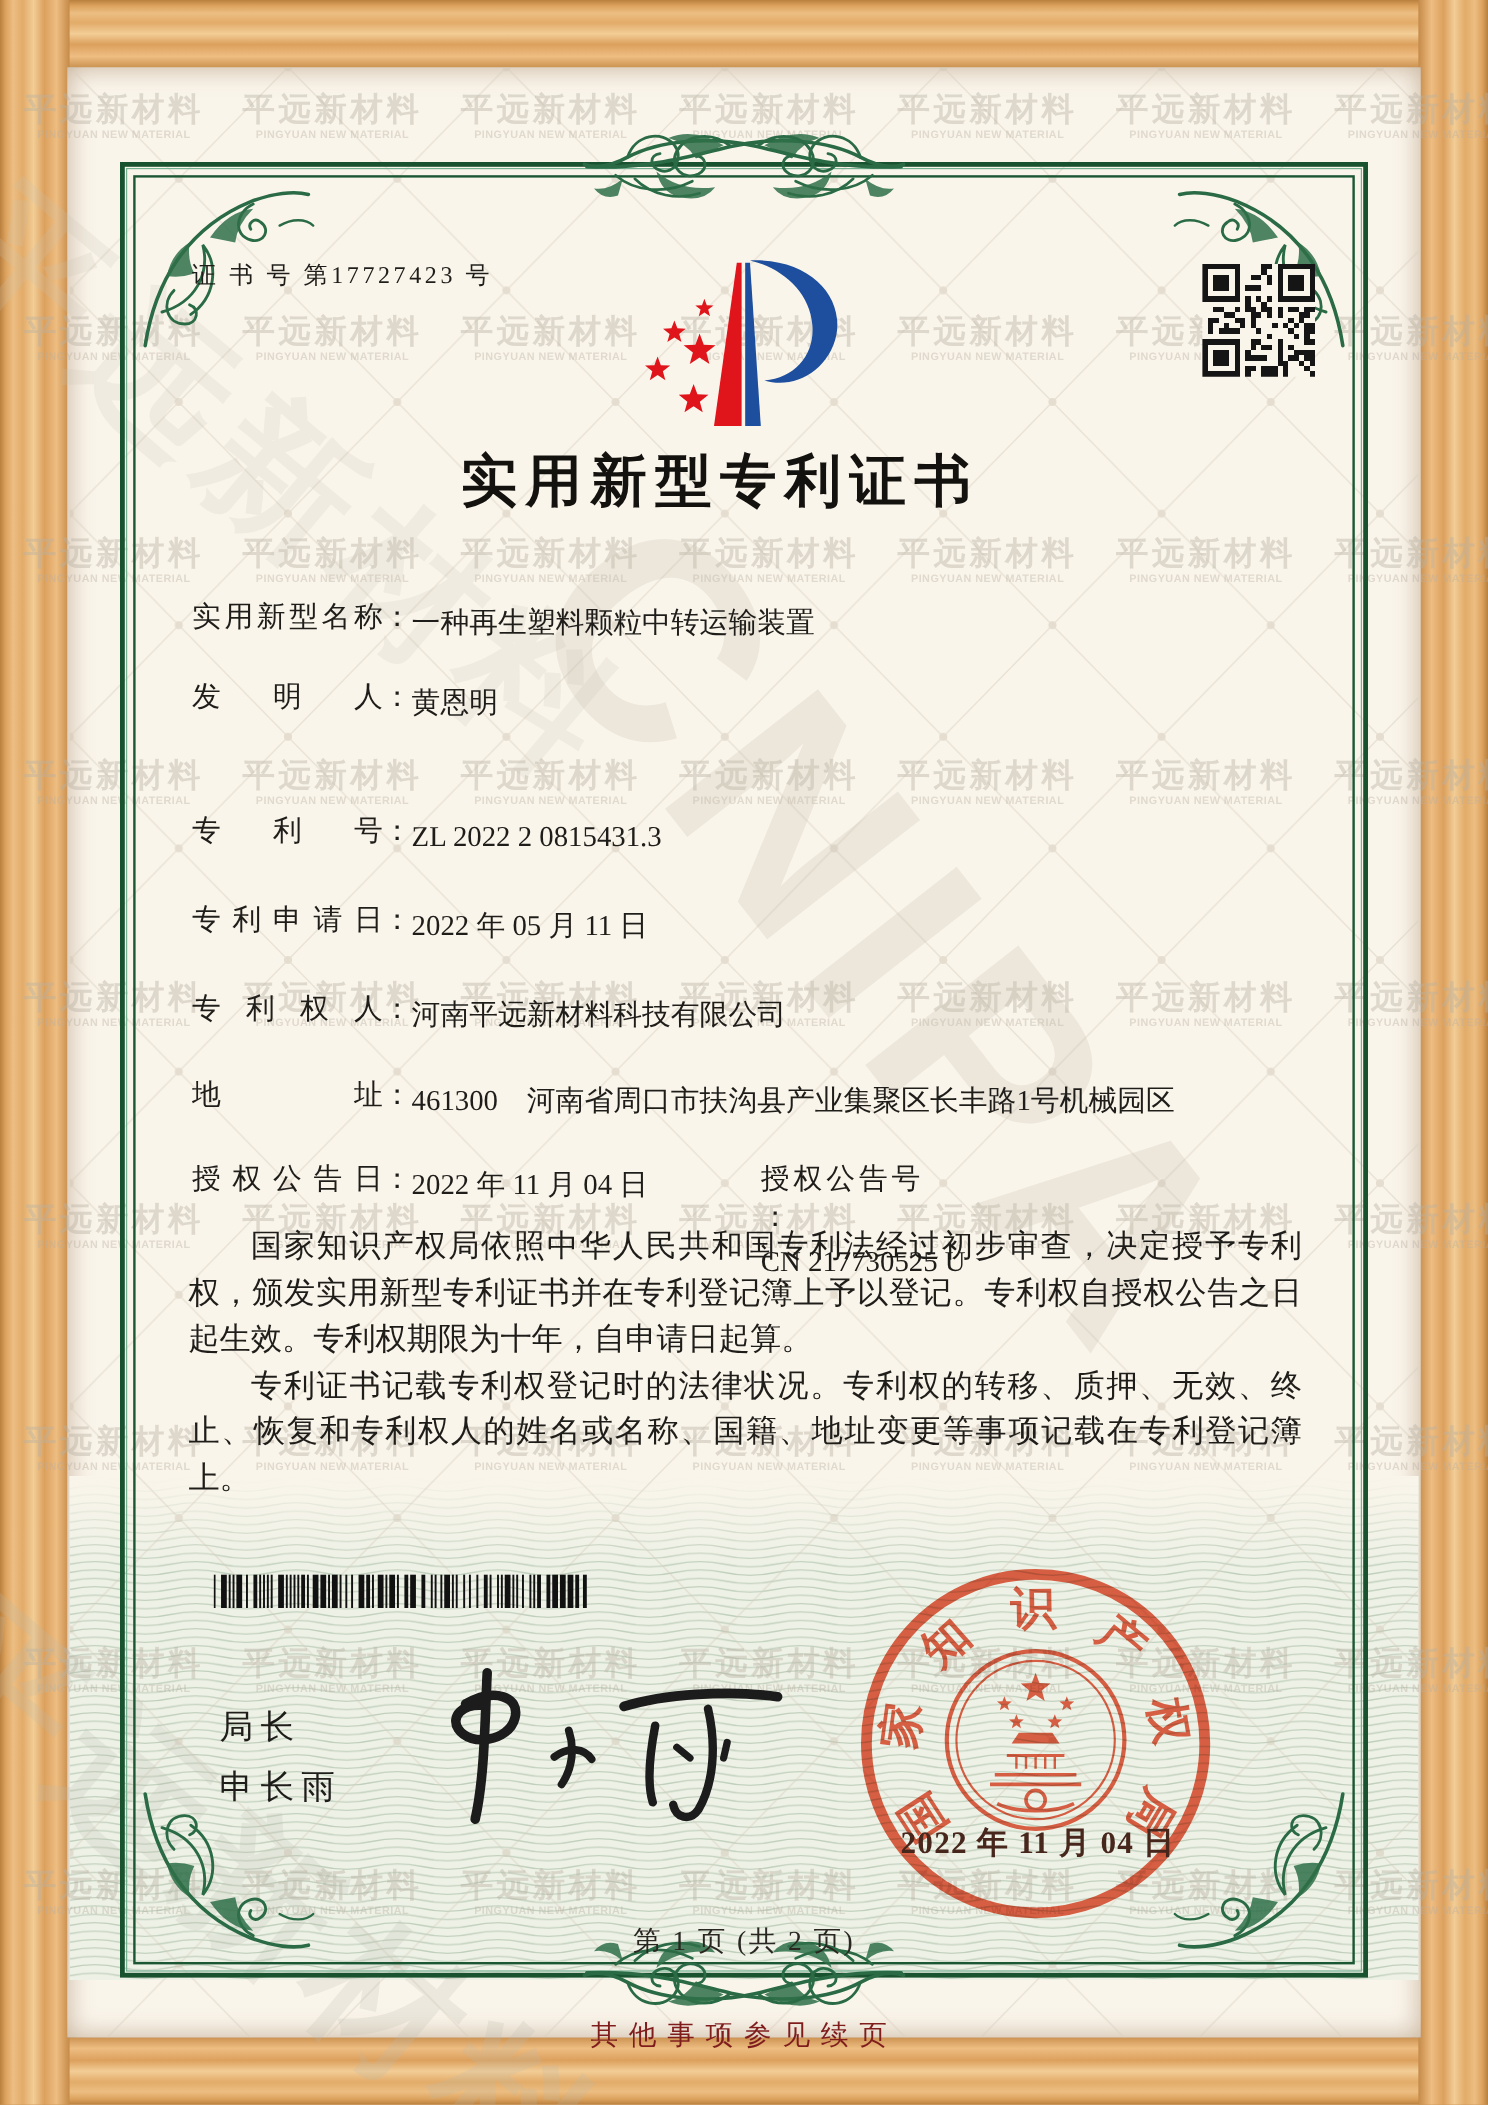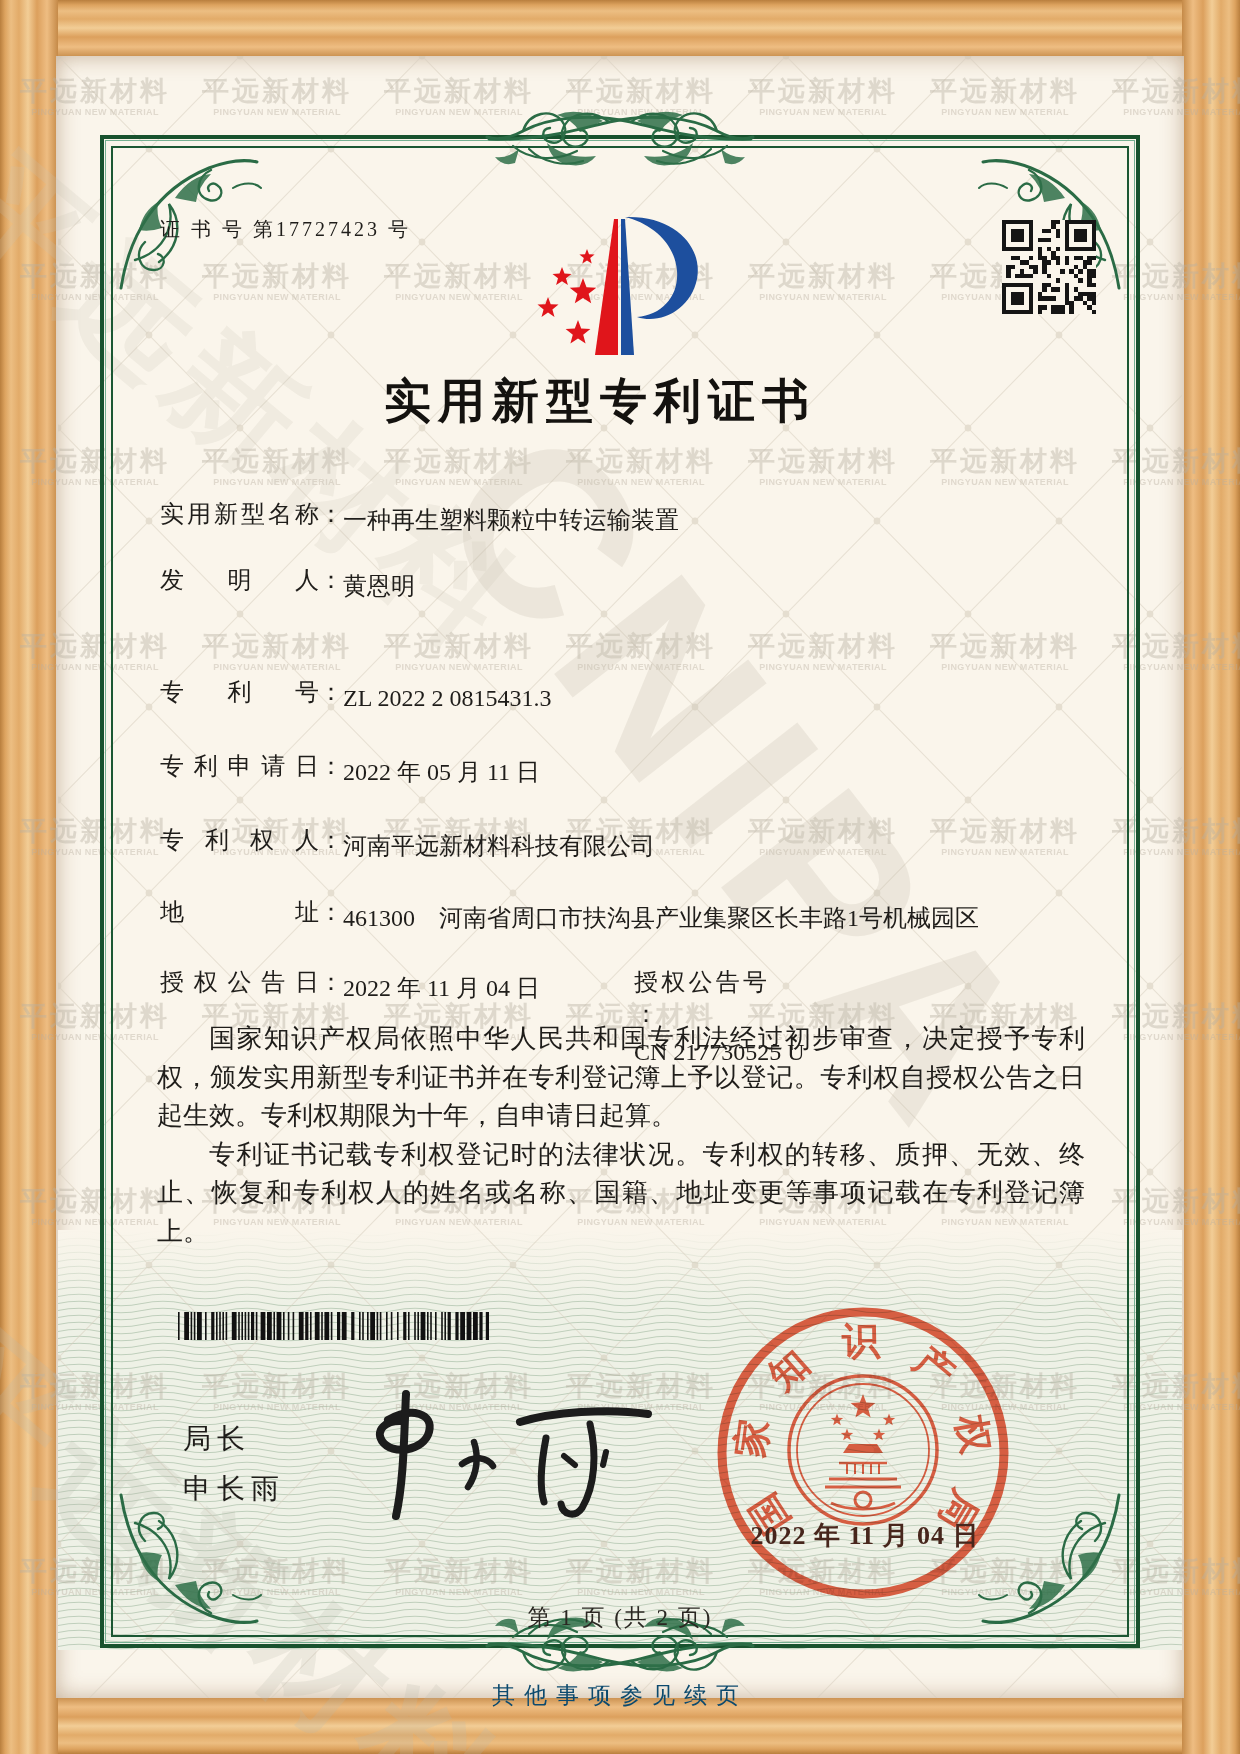--- a/index.html
+++ b/index.html
@@ -57,21 +57,21 @@
   .paras p{margin:0;text-indent:2em;}
   #barcode{left:178px;top:1312px;}
   .director-title{left:183px;top:1420px;font-size:28px;letter-spacing:6px;}
   .director-name{left:183px;top:1470px;font-size:28px;letter-spacing:6px;}
   #signature{left:352px;top:1384px;}
   #seal-svg{left:713px;top:1303px;mix-blend-mode:multiply;opacity:.93;}
   .sealchar{font-size:38px;font-weight:bold;fill:#e4573b;font-family:"Liberation Serif","DejaVu Serif",serif;}
   .seal-date{left:745px;top:1518px;width:240px;text-align:center;font-size:26px;font-weight:bold;
              color:#47261c;letter-spacing:1px;}
   .pageno{left:0;top:1602px;width:1240px;text-align:center;font-size:23px;letter-spacing:2px;color:#2a2722;}
-  .contnote{left:0;top:1680px;width:1240px;text-align:center;font-size:23px;letter-spacing:9px;color:#0c4a6e;}
+  .contnote{left:0;top:1680px;width:1240px;text-align:center;font-size:23px;letter-spacing:9px;color:#7f1d1d;}
   svg{display:block;}
 </style>
 </head>
 <body>
 
 <svg width="0" height="0" style="position:absolute">
   <defs>
     <symbol id="cornerflourish" viewBox="0 0 150 150">
       <g fill="none" stroke="#2a6b45" stroke-width="3" stroke-linecap="round">
         <path d="M8,140 C16,88 42,42 96,20 C114,13 132,11 144,14"></path>

